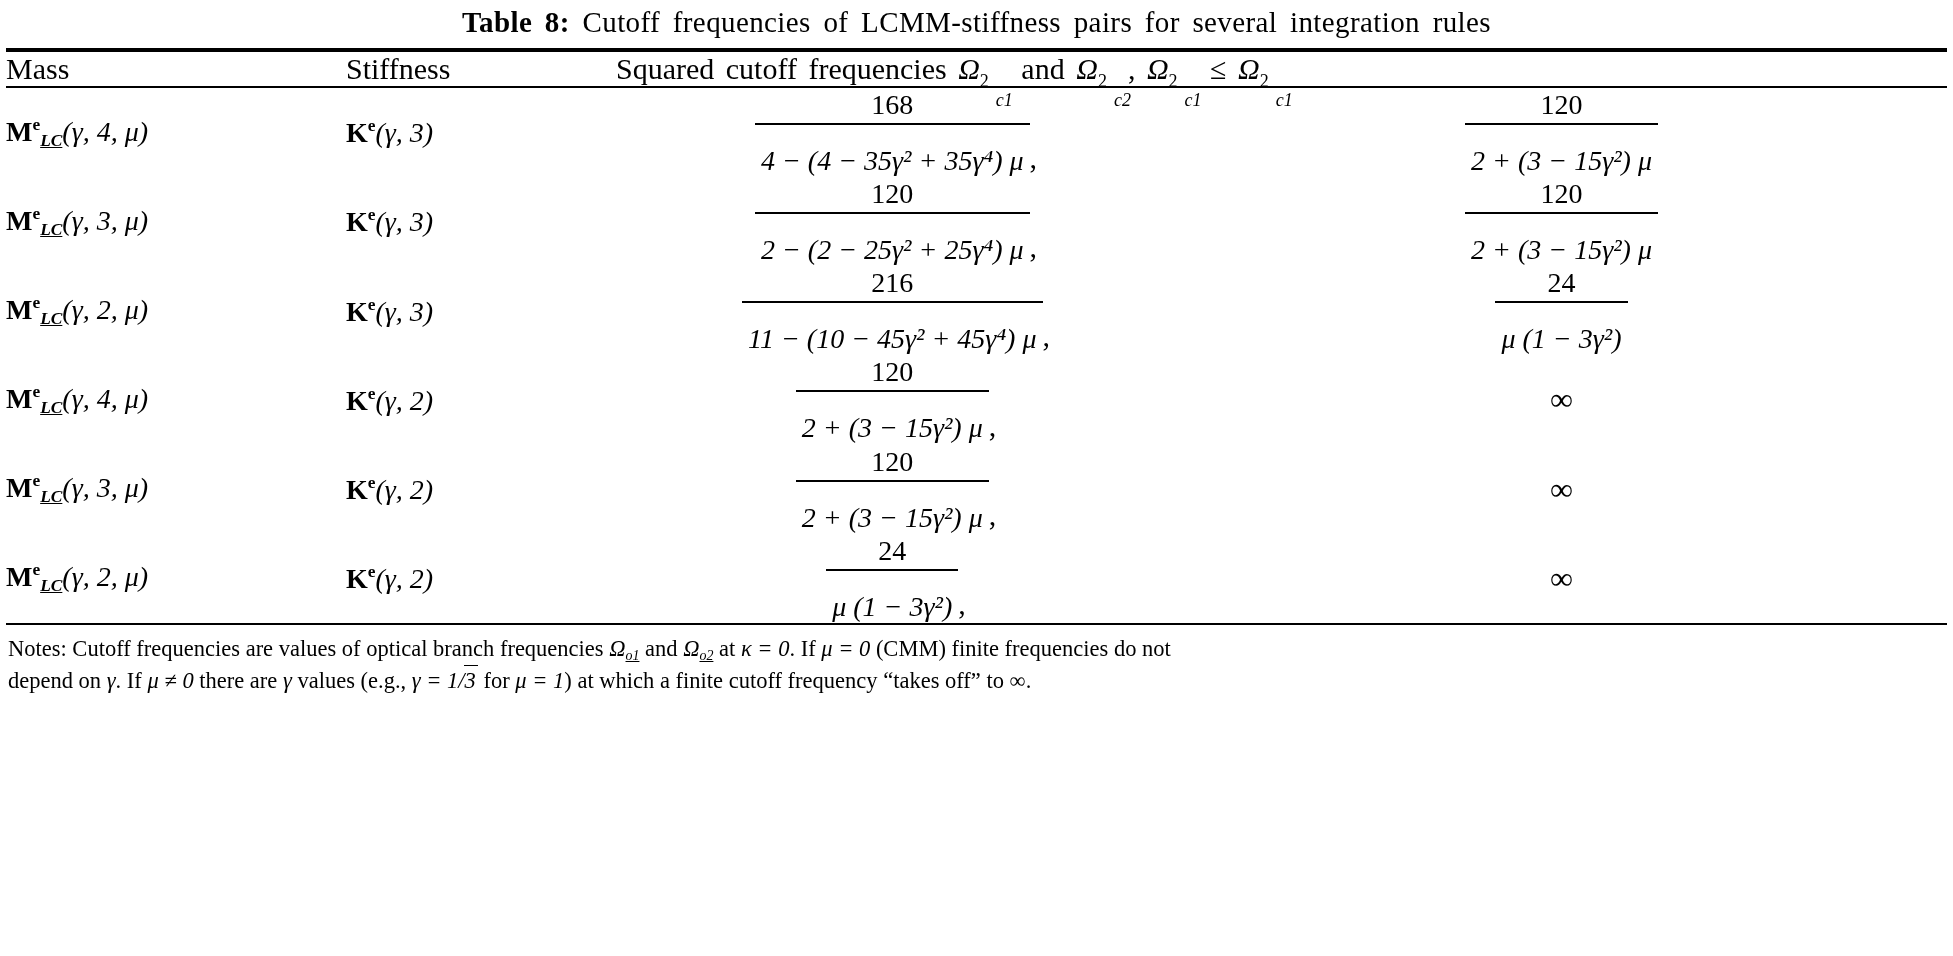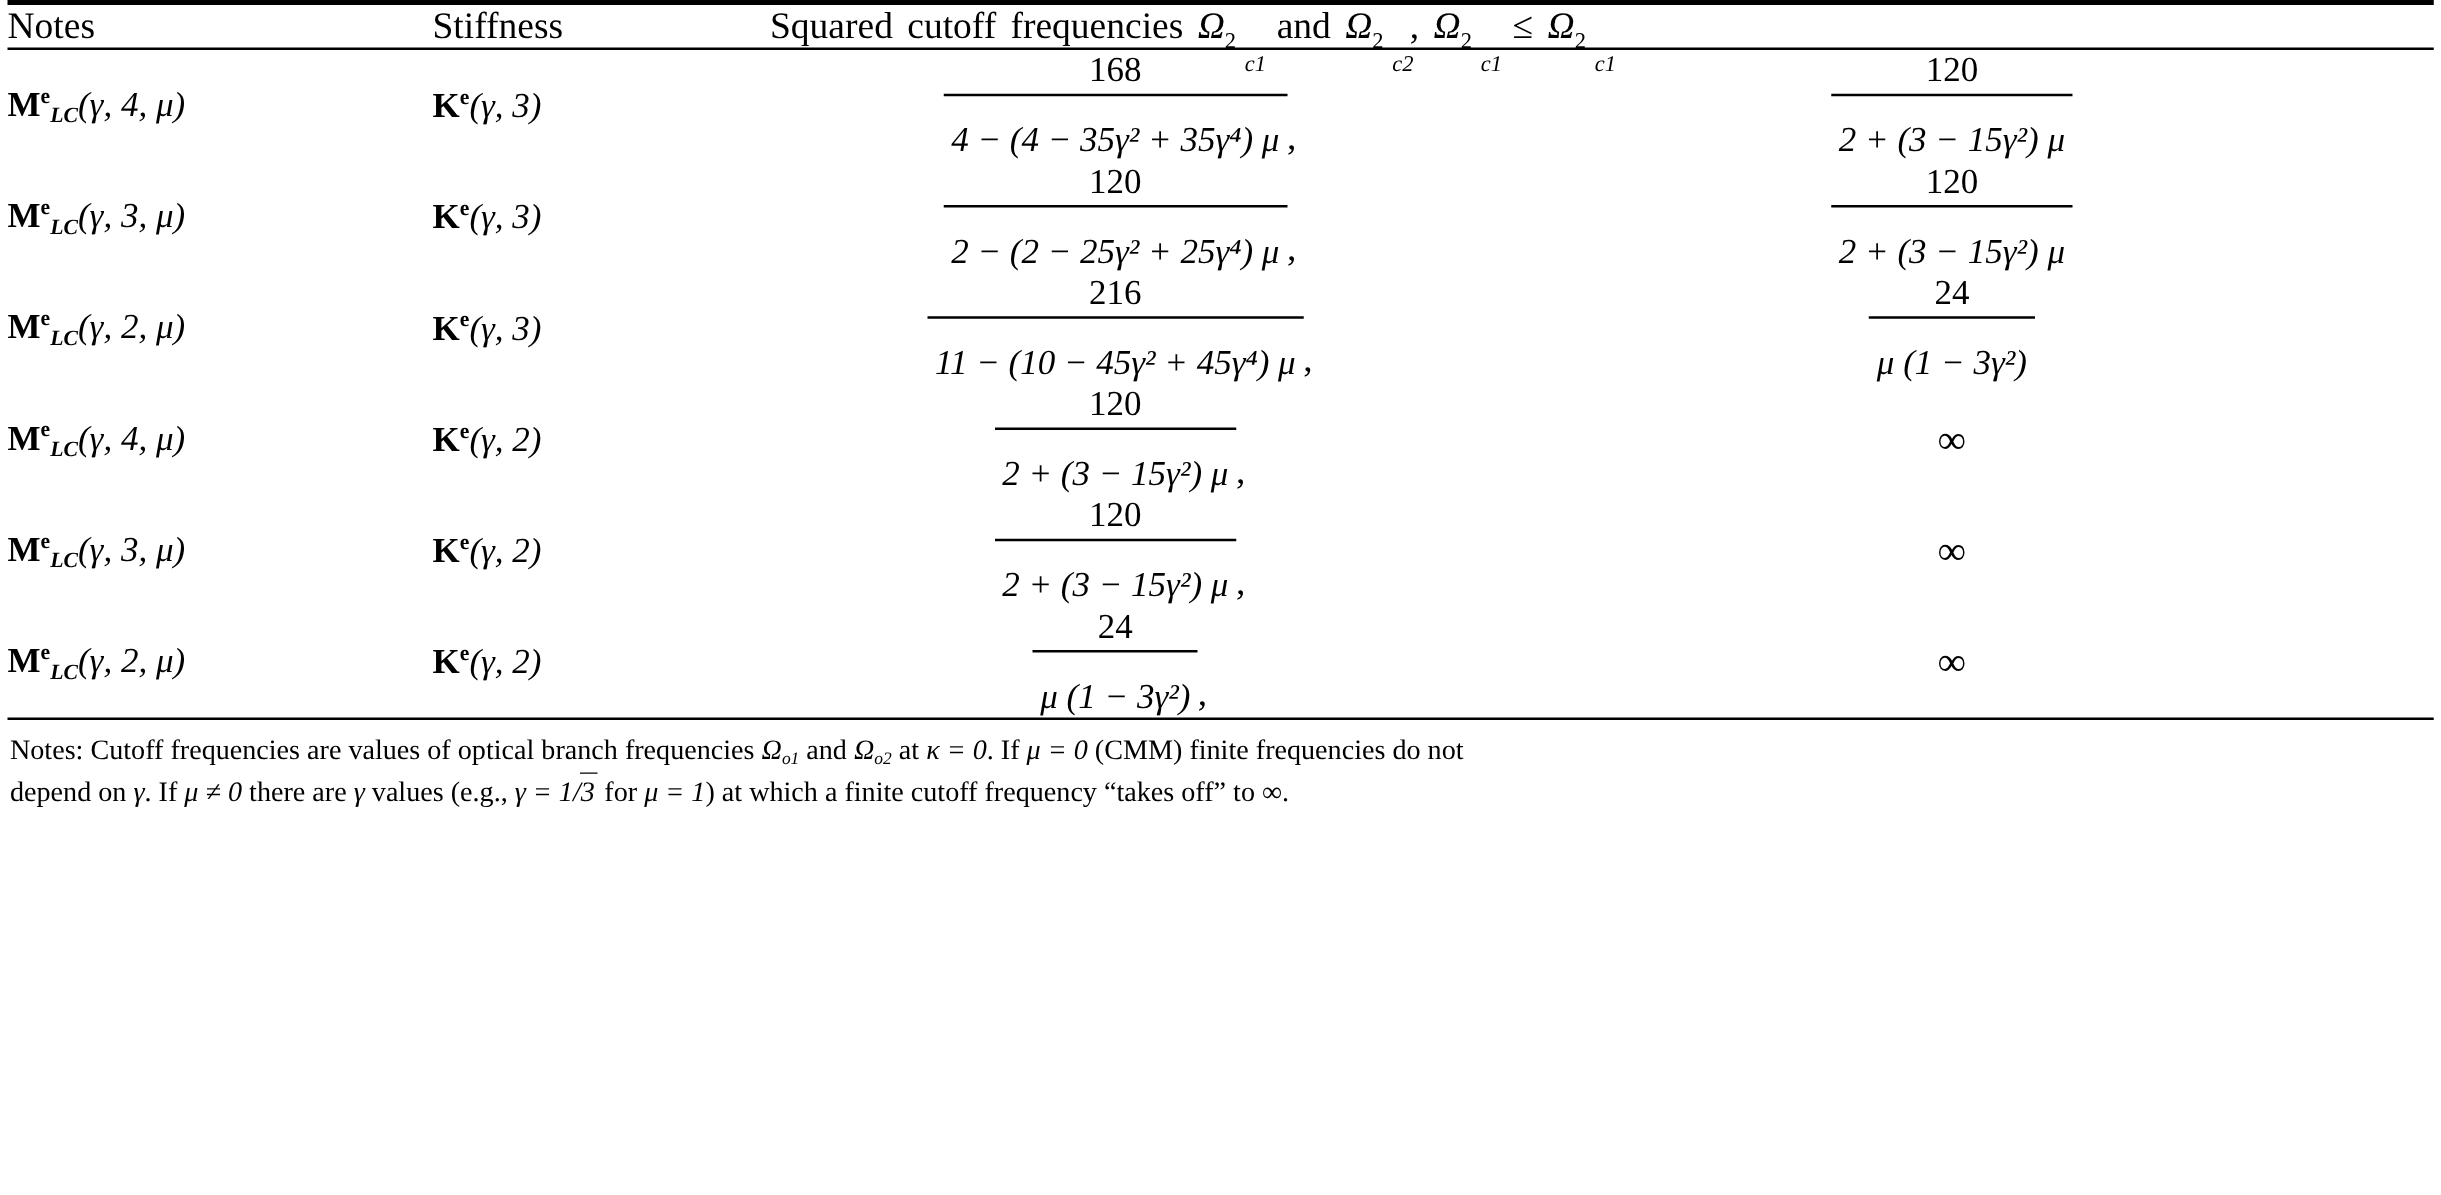--- a/index.html
+++ b/index.html
@@ -78,20 +78,21 @@
     white-space: nowrap;
   }
   .mass b, .stiff b { font-weight: bold; }
 
   
   .mathi { font-style: italic; }
   .sub {
     font-size: 0.62em;
     vertical-align: -0.30em;
     font-style: italic;
+    text-decoration: underline;
   }
   .sup {
     font-size: 0.62em;
     vertical-align: 0.62em;
   }
   .msub {
     display: inline-block;
     vertical-align: -0.1em;
     position: relative;
     width: 1.0em;
@@ -162,33 +163,37 @@
     border-top: 1.4px solid #000;
     padding: 0 2px 0 1px;
     margin-left: -1px;
   }
 </style>
 </head>
 <body>
 
 <div class="page">
 
+  <div class="caption">
+    <span class="lbl">Table 8:</span>
+    <span>Cutoff frequencies of LCMM-stiffness pairs for several integration rules</span>
+  </div>
 
   <div class="rule-thick"></div>
 
   <table class="t8">
     <colgroup>
       <col class="c1">
         <col class="c2">
         <col class="c3">
         <col class="c4">
     </colgroup>
     <tbody>
       <tr class="hdr-row">
-        <td>Notes</td>
+        <td>Mass</td>
         <td>Stiffness</td>
         <td class="hdr-span" colspan="2">
           <span>Squared cutoff frequencies</span>
           <span><span class="mathi">Ω</span><span class="msub"><span class="s1">2</span><span class="s2">c1</span></span></span>
           <span>and</span>
           <span><span class="mathi">Ω</span><span class="msub"><span class="s1">2</span><span class="s2">c2</span></span>,</span>
           <span><span class="mathi">Ω</span><span class="msub"><span class="s1">2</span><span class="s2">c1</span></span> <span>≤</span> <span class="mathi">Ω</span><span class="msub"><span class="s1">2</span><span class="s2">c1</span></span></span>
         </td>
       </tr>
       <tr>

